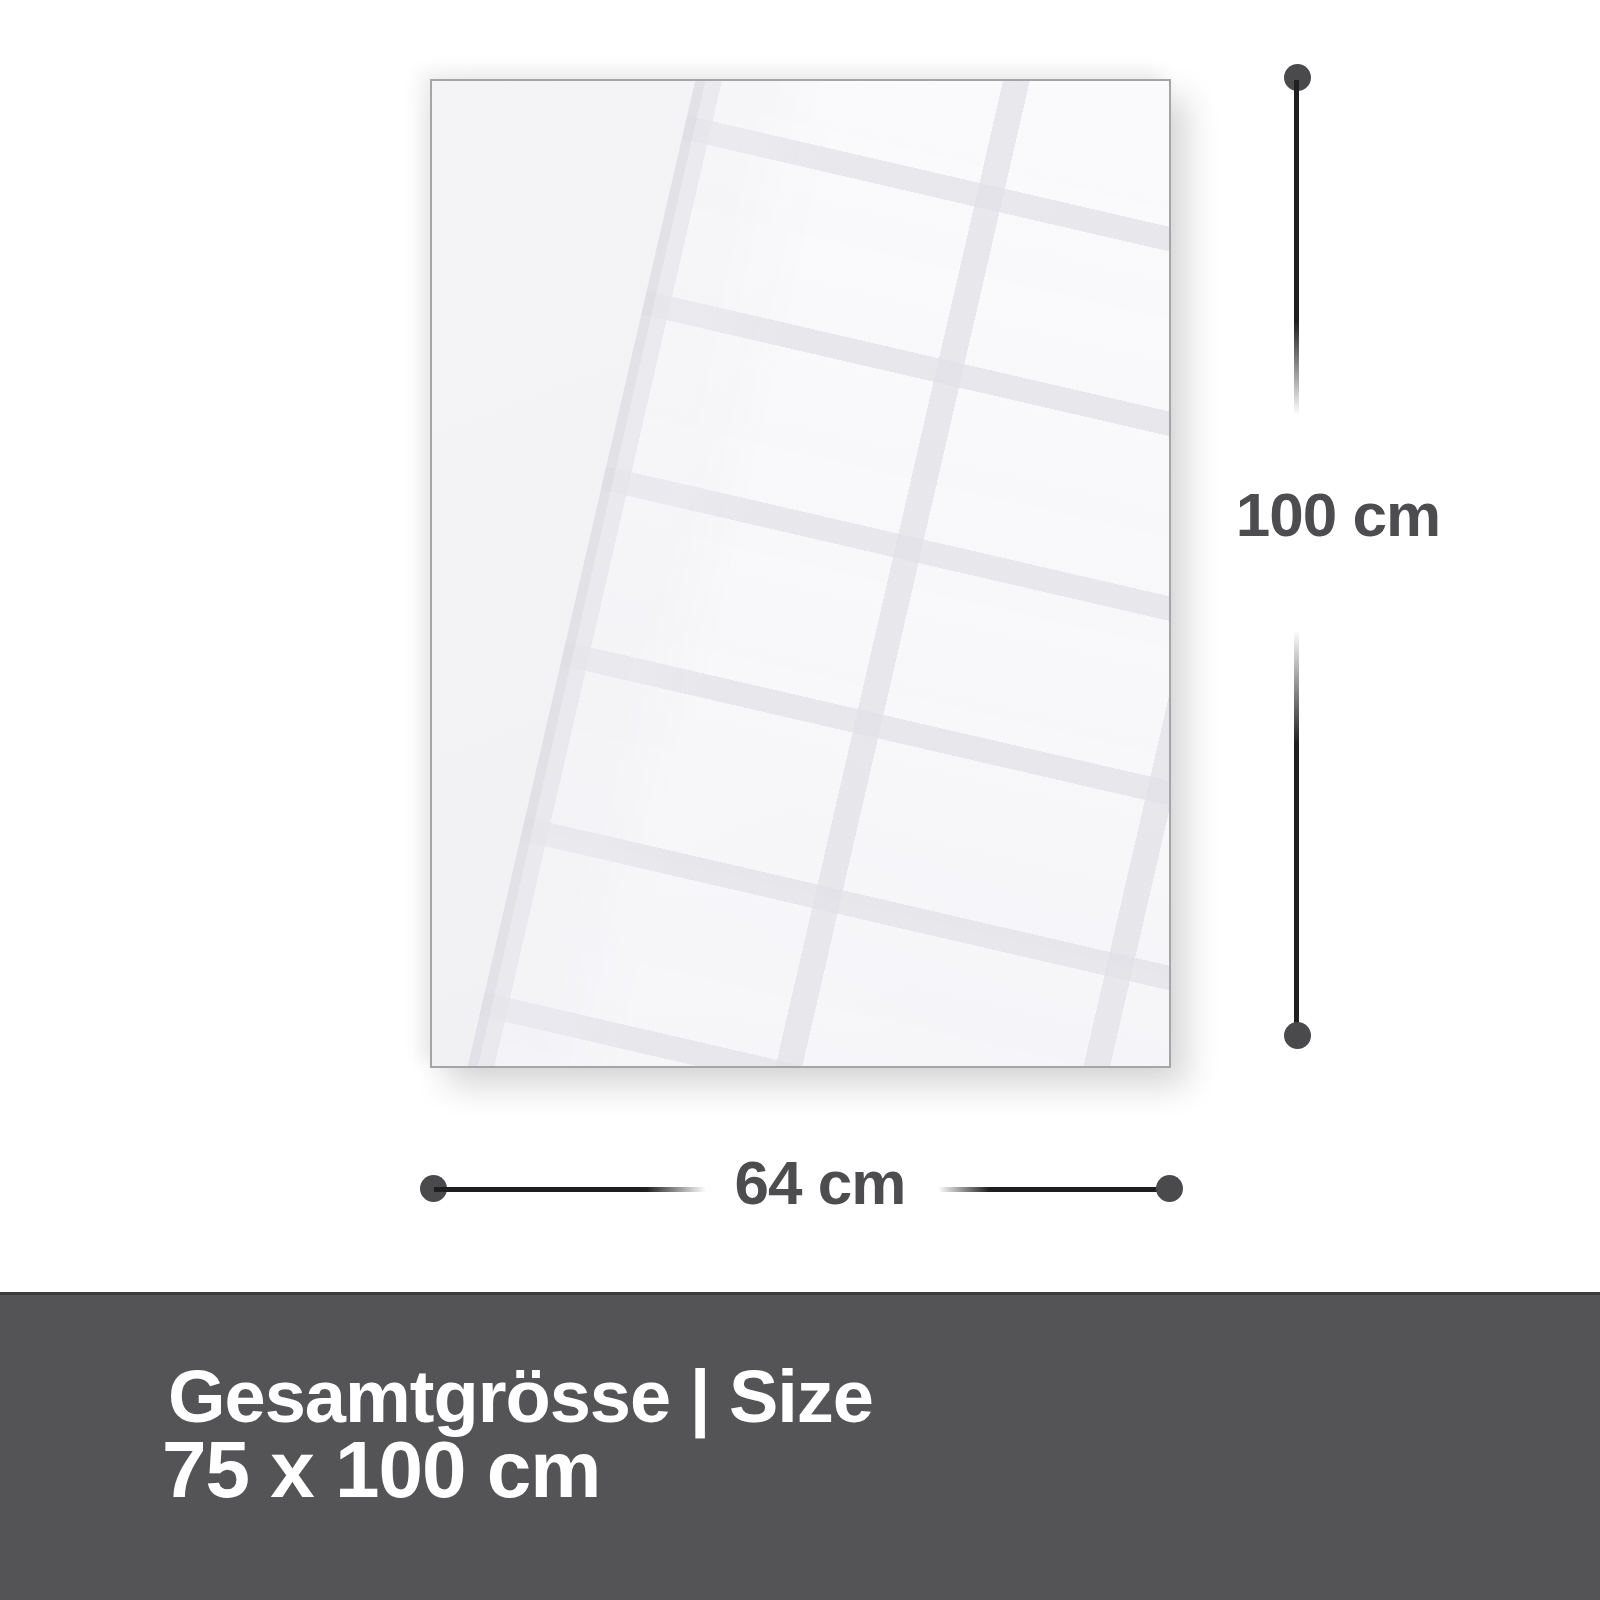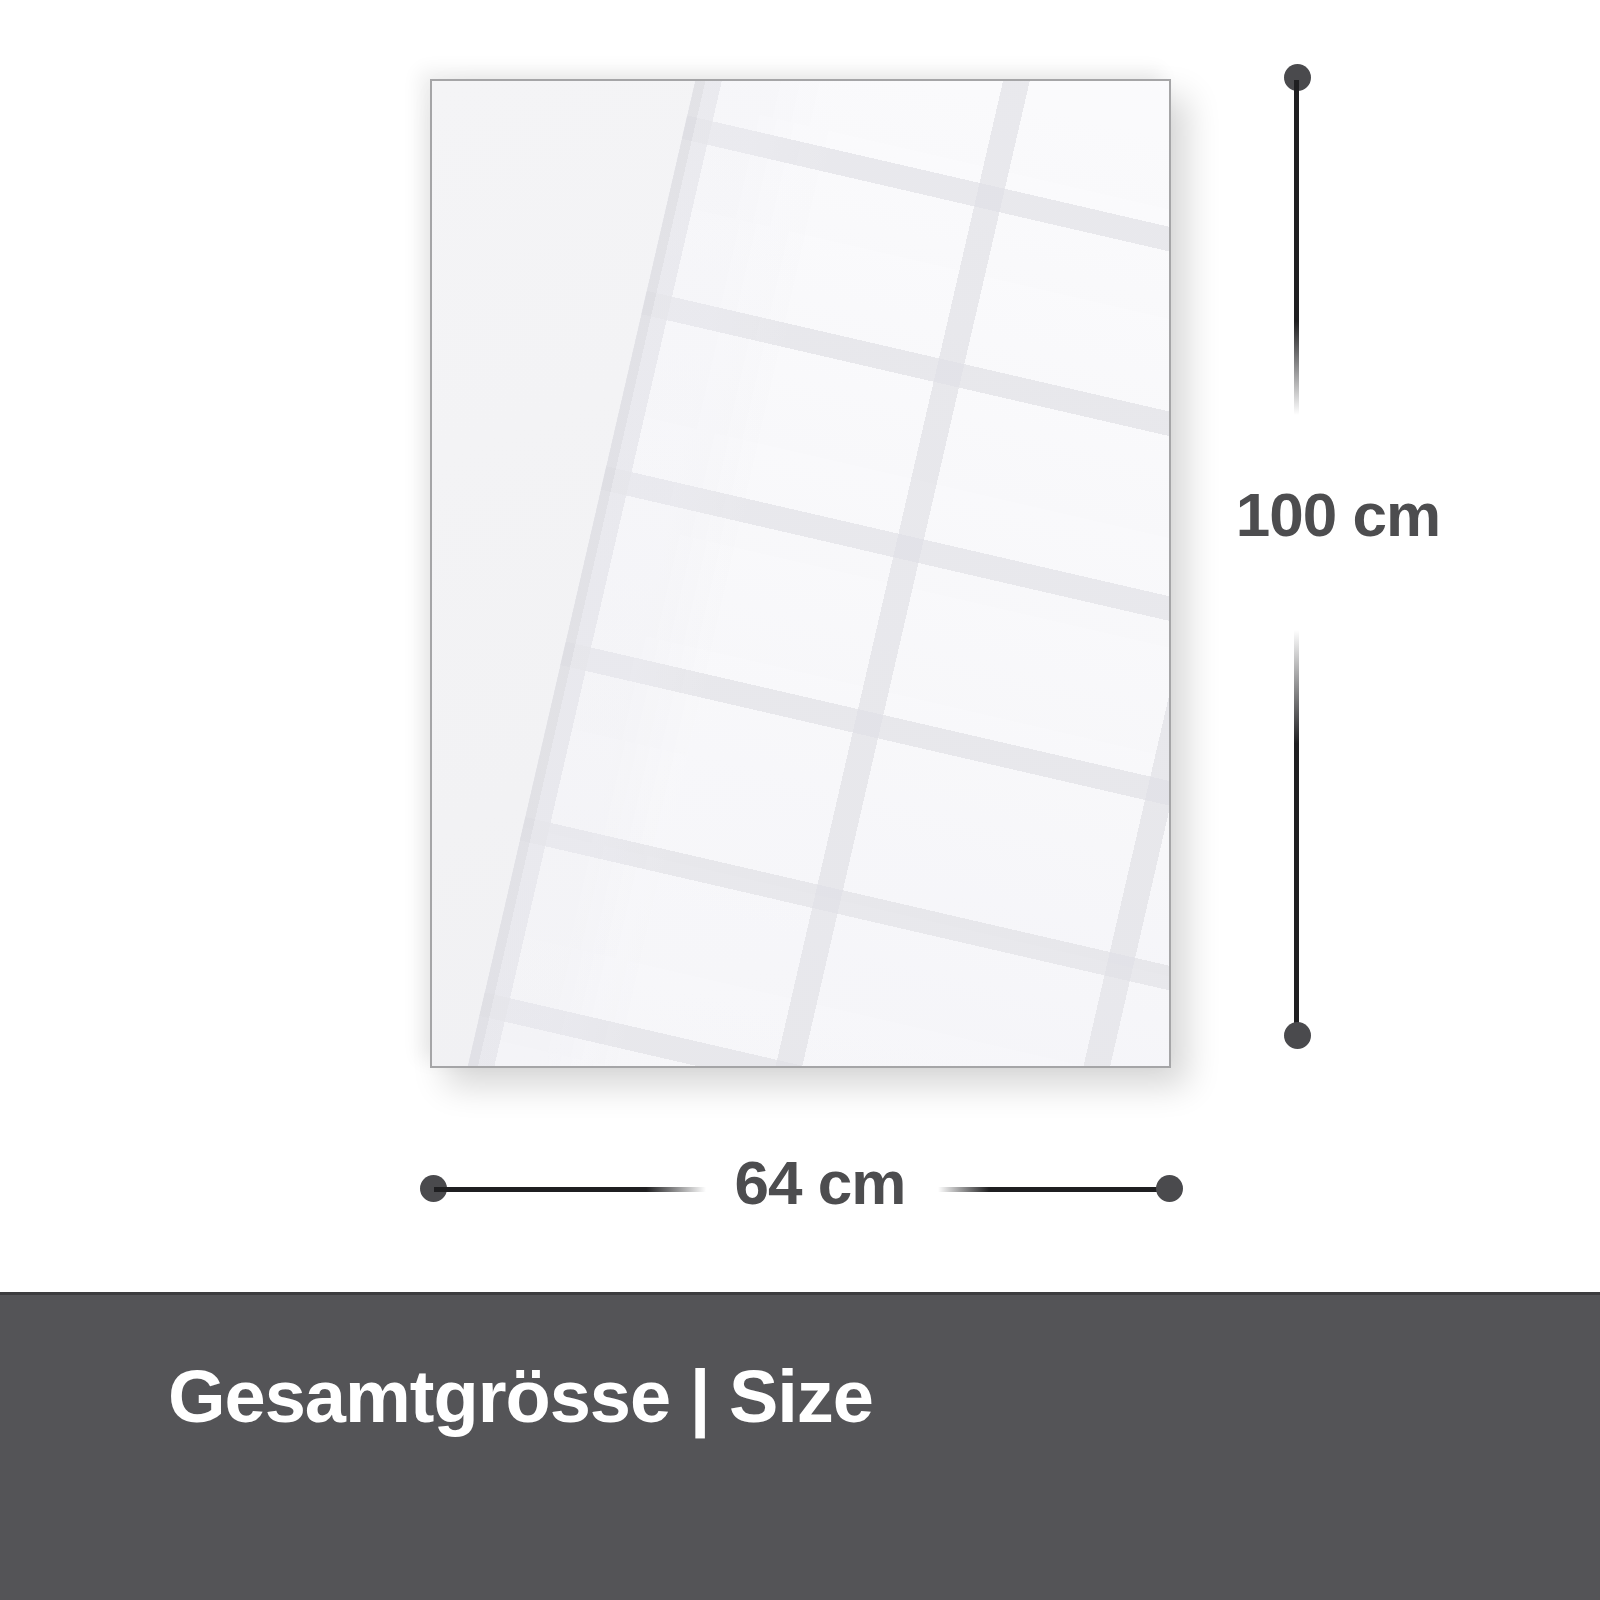--- a/index.html
+++ b/index.html
@@ -148,14 +148,15 @@
   <div>
     <span class="dot dot-h-left"></span>
     <div class="seg h hseg-left"></div>
     <div class="dim-label label-width">64 cm</div>
     <div class="seg h hseg-right"></div>
     <span class="dot dot-h-right"></span>
   </div>
 
   <div class="footer"></div>
   <div class="footer-title">Gesamtgrösse | Size</div>
+  <div class="footer-size">75 x 100 cm</div>
 
 </div>
 
 </body></html>

